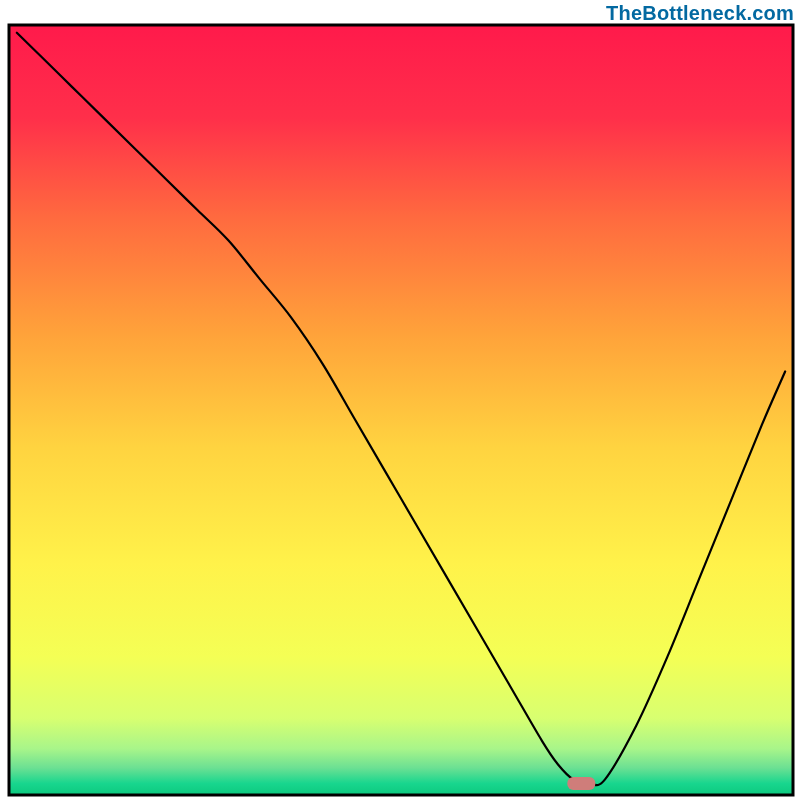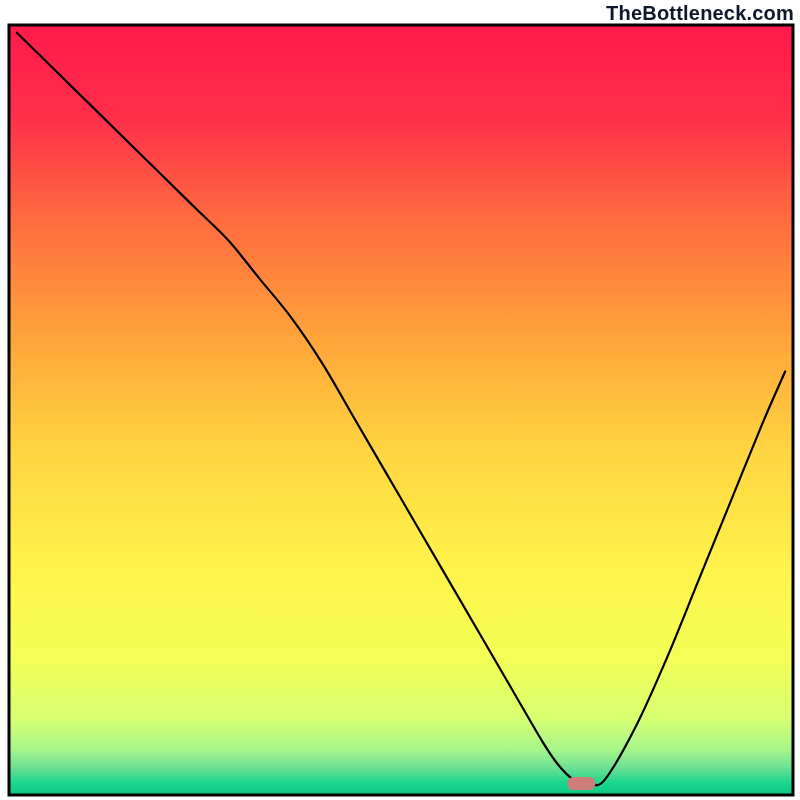--- a/index.html
+++ b/index.html
@@ -15,21 +15,21 @@
     position: relative;
     width: 800px;
     height: 800px;
   }
   .watermark {
     position: absolute;
     top: 2px;
     right: 6px;
     font-size: 20px;
     font-weight: 600;
-    color: #0f172a;
+    color: #0369a1;
     z-index: 10;
     letter-spacing: 0.2px;
   }
   svg {
     display: block;
   }
 </style>
 </head>
 <body>
 

